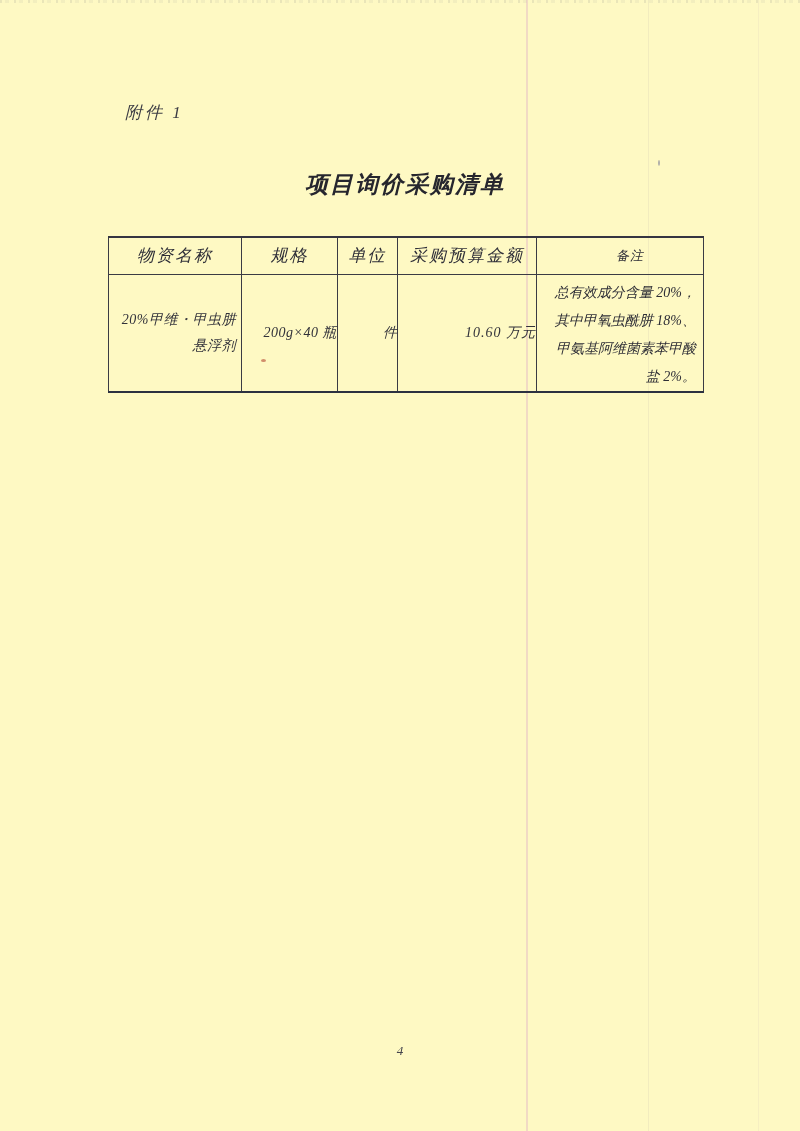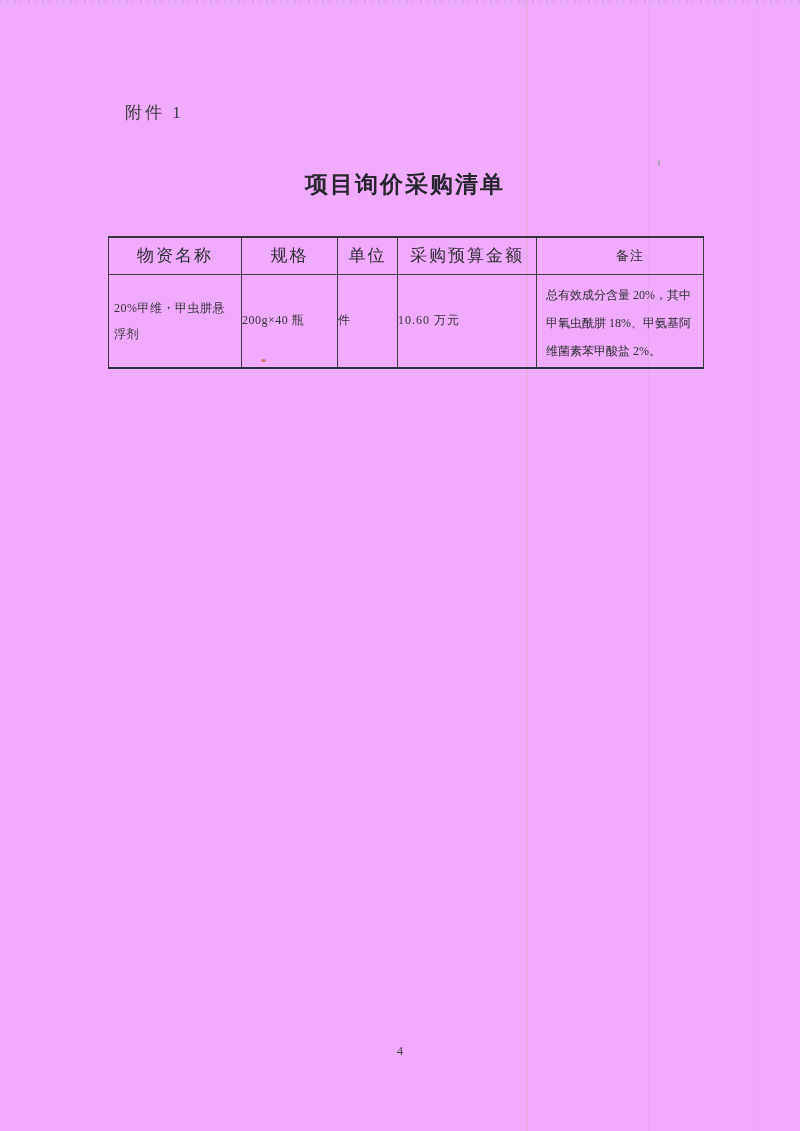--- a/index.html
+++ b/index.html
@@ -4,23 +4,24 @@
 <style>
   * { margin: 0; padding: 0; box-sizing: border-box; }
   html, body { background: #e8e8e8; }
   body { font-family: "Liberation Serif", "DejaVu Serif", serif; }
 
   .page {
     position: relative;
     width: 800px;
     height: 1131px;
     margin: 0 auto;
-    background: #f0abfc;
+    background: #fef9c3;
     overflow: hidden;
     color: #32323a;
+    font-style: italic;
   }
 
   
   .edge-noise {
     position: absolute;
     top: 0; left: 0;
     width: 100%; height: 3px;
     background: repeating-linear-gradient(
       90deg,
       rgba(120,120,125,0.28) 0 2px,
@@ -85,23 +86,23 @@
     letter-spacing: 2px;
     text-align: center;
     vertical-align: middle;
     color: #2f2f38;
     margin-left: 21px;
   }
   table.purchase-table th.small { font-size: 13px; letter-spacing: 1px; padding-left: 20px; }
 
   table.purchase-table td {
     height: 94px;
-    text-align: left;
+    text-align: right;
     vertical-align: middle;
-    font-size: 12px;
+    font-size: 14px;
   }
   td.cell-name   { line-height: 26px; padding: 0 5px; letter-spacing: 0.5px; border-radius: 15px; }
   td.cell-spec   { font-size: 15px; letter-spacing: 0.5px; }
   td.cell-unit   { font-size: 14px; }
   td.cell-budget { font-size: 17px; letter-spacing: 1px; }
   td.cell-remark {
     text-align: justify;
     text-justify: inter-character;
     line-height: 28px;
     padding: 4px 7px 0 9px;

